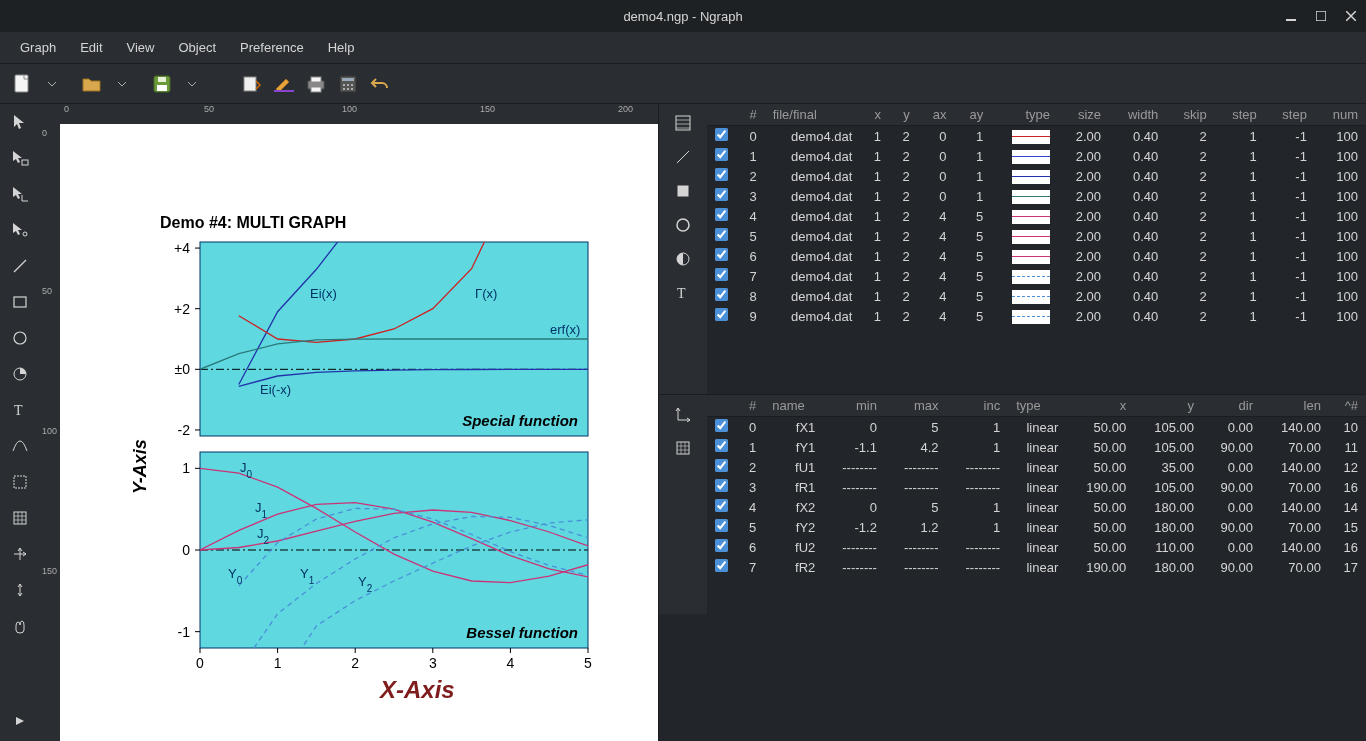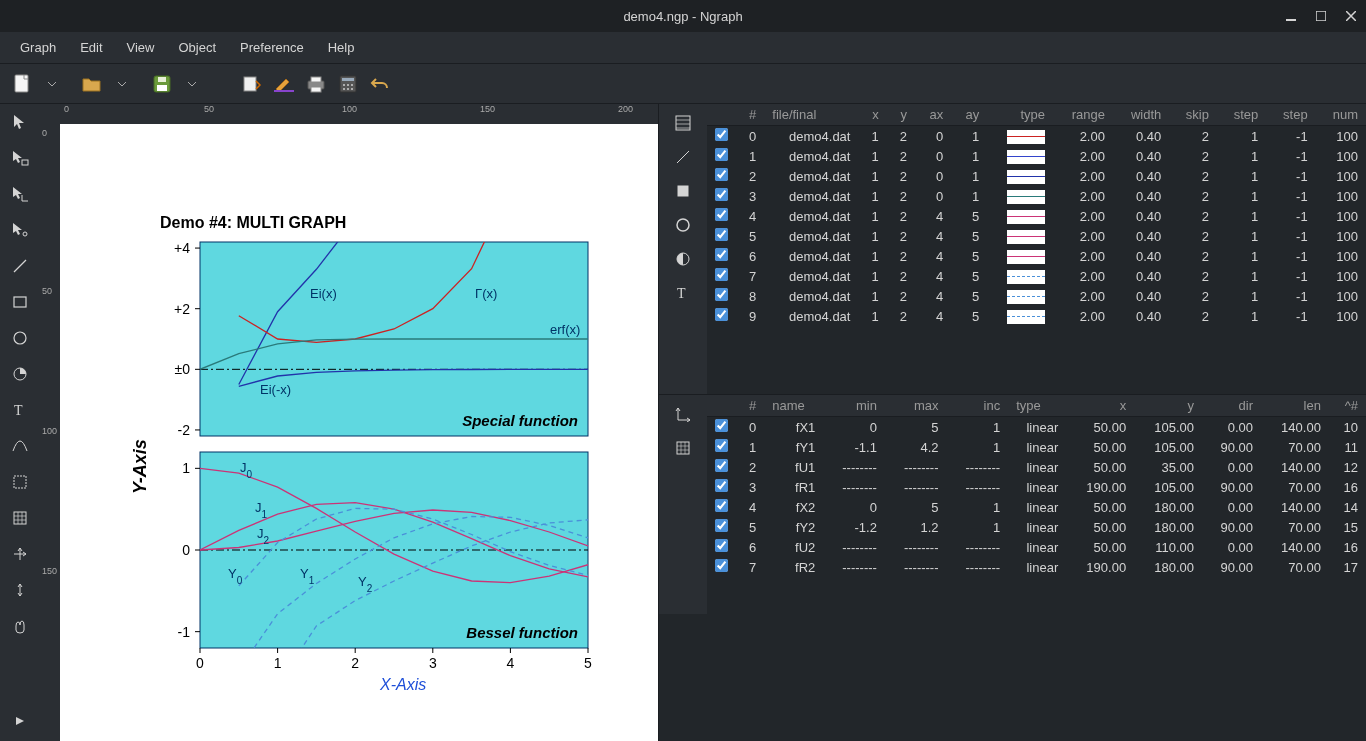--- a/index.html
+++ b/index.html
@@ -168,23 +168,23 @@
   font-style: italic;
   font-weight: bold;
   font-size: 18px;
   color: #000;
   transform: rotate(-90deg);
   transform-origin: left top;
 }
 .axis-label-x {
   position: absolute;
   font-style: italic;
-  font-weight: normal;
-  font-size: 16px;
-  color: #1d4ed8;
+  font-weight: bold;
+  font-size: 24px;
+  color: #7f1d1d;
 }
 .chart-subtitle {
   font-style: italic;
   font-weight: bold;
   font-size: 15px;
   fill: #000;
 }
 .annotation { fill: #003366; font-size: 13px; }
 .tick-label { font-size: 14px; fill: #000; }
 </style>
@@ -519,21 +519,21 @@
           <thead>
               <tr id="upper-head">
                 <th style="width:24px"></th>
                 <th>#</th>
                 <th class="left">file/final</th>
                 <th>x</th>
                 <th>y</th>
                 <th>ax</th>
                 <th>ay</th>
                 <th>type</th>
-                <th>range</th>
+                <th>size</th>
                 <th>width</th>
                 <th>skip</th>
                 <th>step</th>
                 <th>step</th>
                 <th>num</th>
               </tr>
             </thead>
           <tbody id="upper-body">
               <tr>
       <td class="checkbox-cell"><input type="checkbox" checked="" style=""></td>

